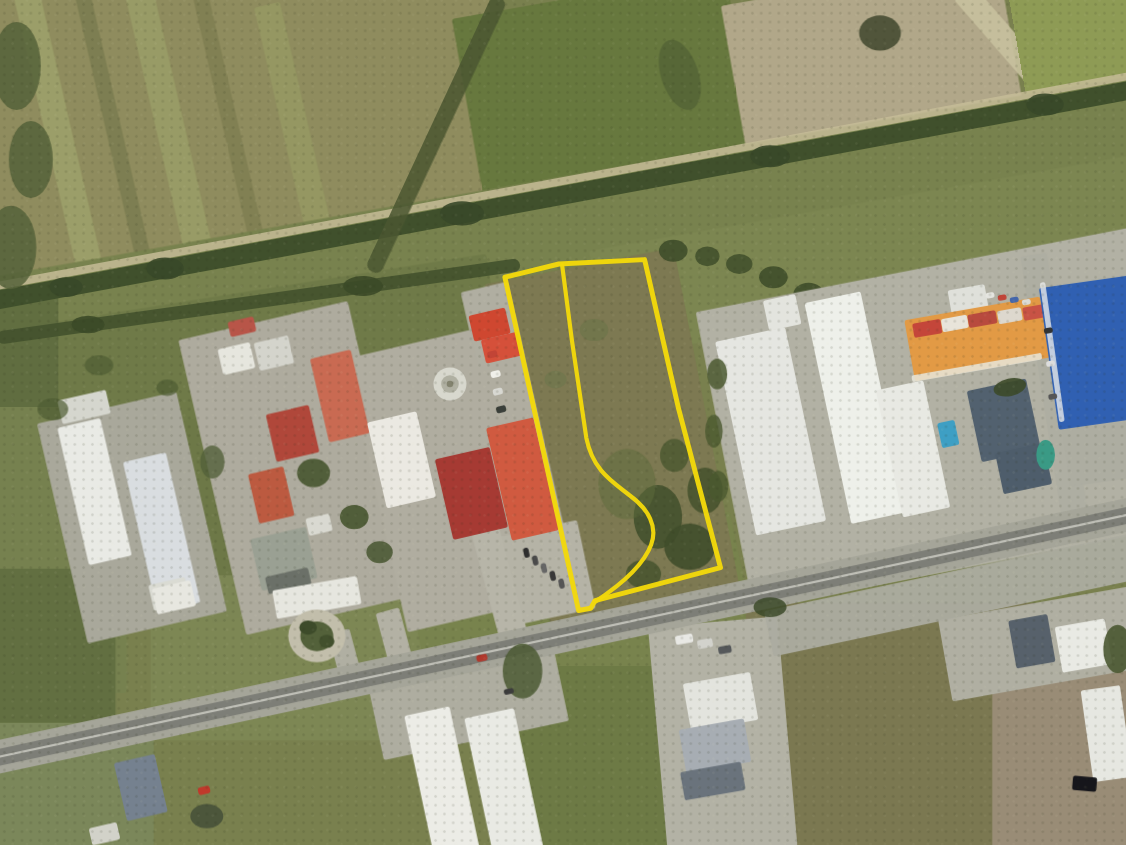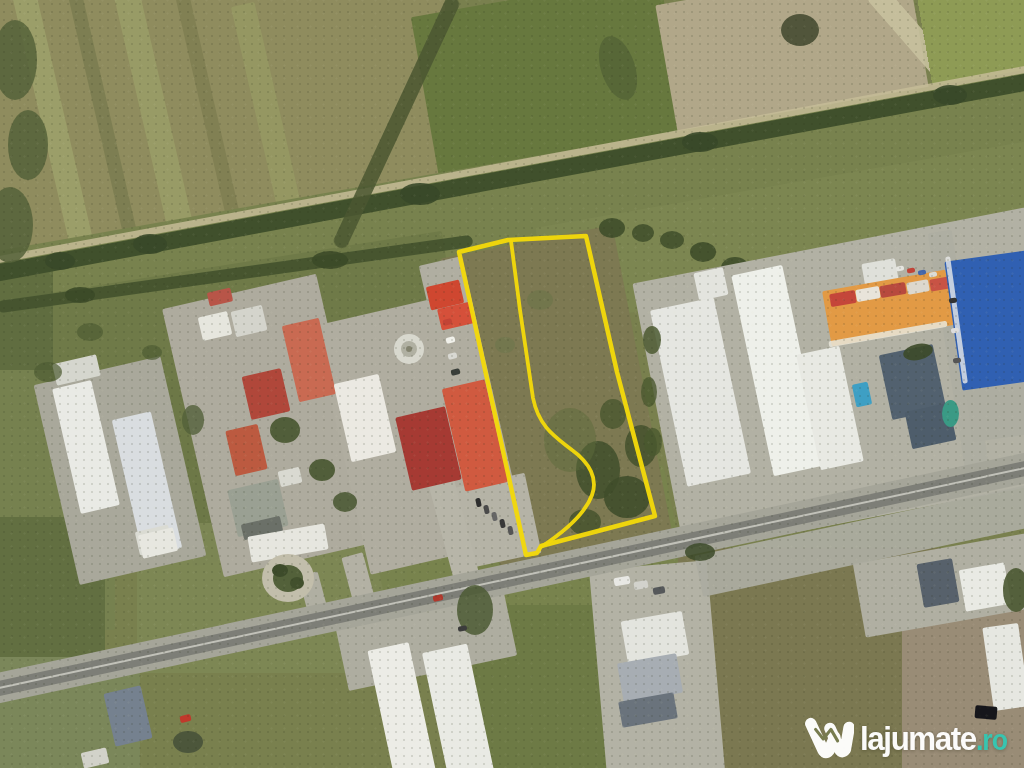--- a/index.html
+++ b/index.html
@@ -199,24 +199,13 @@
       <div class="shp" style="left: 975px; top: 705.5px; width: 22px; height: 13px; background: rgb(22, 22, 27); border-radius: 2px; transform: rotate(5deg);"></div>
     </div>
   <div id="tex-a" class="tex"></div>
   <div id="tex-b" class="tex"></div>
 
   <svg id="parcel-svg" width="1024" height="768" viewBox="0 0 1024 768">
     <polygon id="parcel-poly" fill="none" stroke-width="4.5" stroke-linejoin="round" opacity="0.96" points="459,252 508,240 586,236 617,372 655,516 541,546 537,553 526,555" stroke="#f2d80a"></polygon>
     <path id="parcel-divider" fill="none" stroke-width="3.8" stroke-linejoin="round" stroke-linecap="round" opacity="0.96" d="M511,241 L520,310 L533,398 C539,428 557,438 572,450 C590,463 598,479 592,495 C585,514 564,532 541,547" stroke="#f2d80a"></path>
   </svg>
 
-  <div id="watermark">
-    <svg width="50" height="46" viewBox="0 0 52 48">
-      <path d="M7 9 L20 37 Q22.5 41.5 26 37 L32 23" stroke-width="12" stroke-linecap="round" stroke-linejoin="round" fill="none" stroke="#ffffff"></path>
-      <path d="M27 14 L37 36 Q39.5 40.5 43 36 L47 13" stroke-width="12" stroke-linecap="round" stroke-linejoin="round" fill="none" stroke="#ffffff"></path>
-      <path d="M12 15 L20 25 L28 15 L35 27" stroke="#777c50" stroke-width="3.2" fill="none" stroke-linecap="round" stroke-linejoin="round"></path>
-    </svg>
-    <span class="wm-text">
-        <span class="wm-brand" style="color: rgb(255, 255, 255);">lajumate</span>
-        <span class="wm-tld" style="color: rgb(53, 199, 178);">.ro</span>
-      </span>
-  </div>
 </div>
 
 </body></html>

